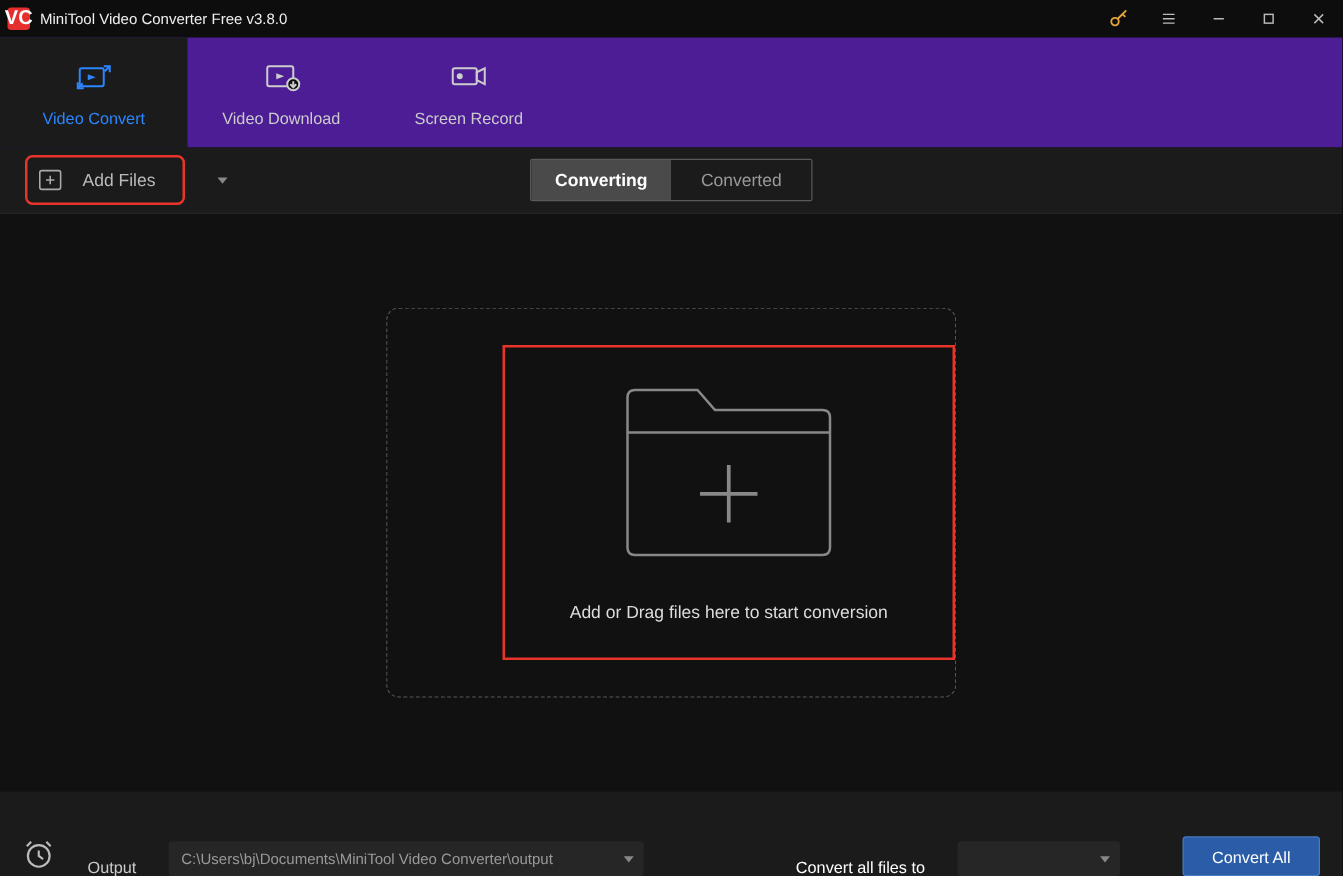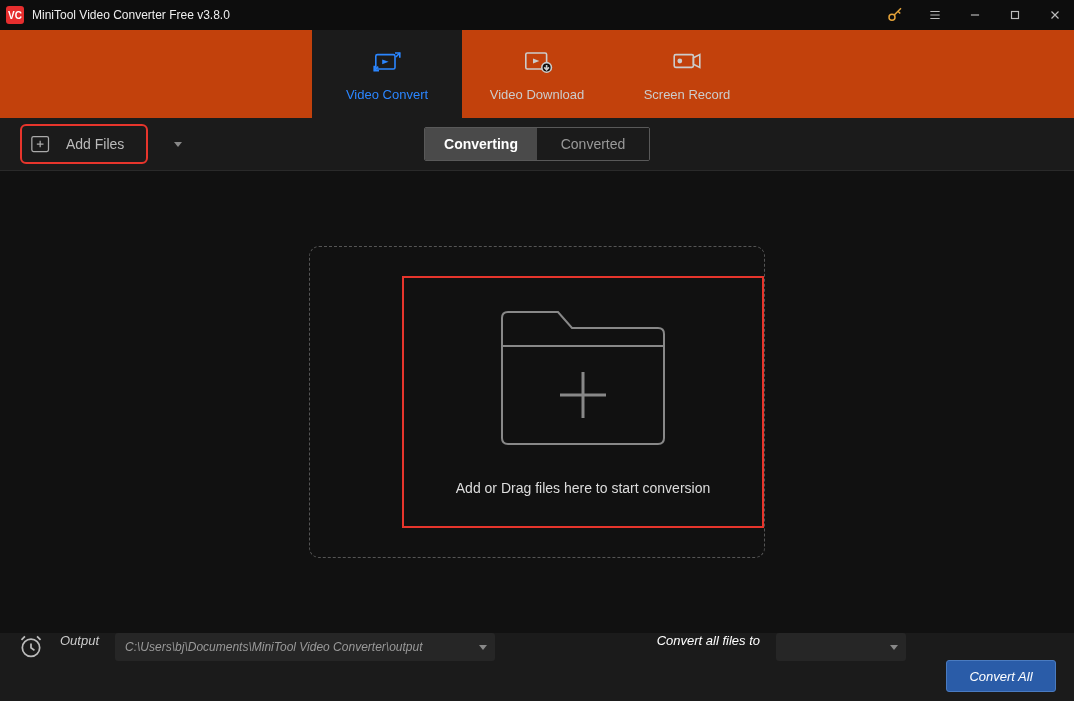--- a/index.html
+++ b/index.html
@@ -1,29 +1,29 @@
 <!DOCTYPE html>
 <html><head>
 <meta charset="utf-8">
 <style>
   * { box-sizing: border-box; margin: 0; padding: 0; font-family: -apple-system, "Segoe UI", Arial, sans-serif; }
   body { width: 1074px; height: 701px; background: #0d0d0d; color: #ccc; overflow: hidden; }
 
   
   .titlebar { height: 30px; display: flex; align-items: center; padding: 0 10px 0 6px; }
-  .app-logo { width: 18px; height: 18px; background: #e62e2e; border-radius: 3px; display: flex; align-items: center; justify-content: center; color: #fff; font-size: 10px; font-weight: bold; }
+  .app-logo { width: 18px; height: 18px; background: #e62e2e; border-radius: 3px; display: flex; align-items: center; justify-content: center; color: #fff; font-size: 16px; font-weight: bold; }
   .app-title { font-size: 12px; color: #eee; margin-left: 8px; flex: 0 0 auto; }
   .titlebar-spacer { flex: 1; }
   .window-controls { display: flex; align-items: center; gap: 22px; }
   .win-btn { width: 18px; height: 18px; display: flex; align-items: center; justify-content: center; color: #bbb; cursor: pointer; }
   .win-btn svg { width: 14px; height: 14px; }
   .key-icon svg { width: 18px; height: 18px; }
 
   
-  .main-nav { height: 88px; display: flex; justify-content: center; align-items: stretch; background: #c2410c; }
+  .main-nav { height: 88px; display: flex; align-items: stretch; background: #4c1d95; }
   .nav-group { display: flex; }
   .nav-item { width: 150px; display: flex; flex-direction: column; align-items: center; justify-content: center; gap: 12px; cursor: pointer; color: #ccc; }
   .nav-item.active { background: #1b1b1b; color: #2b86ff; }
   .nav-item .nav-icon { height: 28px; display: flex; align-items: center; justify-content: center; }
   .nav-item .nav-icon svg { width: 32px; height: 26px; }
   .nav-label { font-size: 13px; }
 
   
   .toolbar { height: 52px; background: #1b1b1b; display: flex; align-items: center; padding: 0 28px; position: relative; }
   .add-files-btn { display: flex; align-items: center; gap: 14px; color: #bbb; font-size: 14px; padding: 10px 22px 10px 8px; cursor: pointer; border: 2px solid #e7352c; border-radius: 6px; position: absolute; left: 20px; top: 6px; height: 40px; }
@@ -34,21 +34,21 @@
   .seg-btn.active { background: #4a4a4a; color: #fff; font-weight: 600; }
 
   
   .content { position: relative; height: calc(701px - 30px - 88px - 52px - 68px); background: #111; border-top: 1px solid #2a2a2a; }
   .dropzone-outer { position: absolute; left: 50%; top: 50%; transform: translate(-50%, -50%); width: 456px; height: 312px; border: 1px dashed #555; border-radius: 10px; display: flex; align-items: center; justify-content: flex-end; }
   .dropzone-inner { width: 362px; height: 252px; border: 2px solid #e7352c; display: flex; flex-direction: column; align-items: center; justify-content: center; cursor: pointer; gap: 28px; }
   .folder-icon svg { width: 170px; height: 140px; }
   .drop-text { color: #ddd; font-size: 14px; }
 
   
-  .bottombar { height: 68px; background: #1b1b1b; display: flex; align-items: flex-start; padding: 0 18px; gap: 16px; font-style: italic; }
+  .bottombar { height: 68px; background: #1b1b1b; display: flex; align-items: flex-end; padding: 0 18px; gap: 26px; }
   .clock-icon svg { width: 26px; height: 26px; }
   .output-label { font-size: 13px; color: #ccc; }
   .output-path { width: 380px; height: 28px; background: #262626; border-radius: 3px; display: flex; align-items: center; justify-content: space-between; padding: 0 8px 0 10px; font-size: 12px; color: #999; cursor: pointer; }
   .bottom-spacer { flex: 1; }
   .convert-to-label { font-size: 13px; color: #ffffff; }
   .convert-to-select { width: 130px; height: 28px; background: #262626; border-radius: 3px; display: flex; align-items: center; justify-content: flex-end; padding: 0 8px; cursor: pointer; }
   .convert-all-btn { width: 110px; height: 32px; background: #2a5ca8; border: 1px solid #4a7bc0; color: #fff; font-size: 13px; border-radius: 3px; display: flex; align-items: center; justify-content: center; cursor: pointer; margin-left: 24px; margin-top: 27px; }
   .caret-down { width: 0; height: 0; border-left: 4px solid transparent; border-right: 4px solid transparent; border-top: 5px solid #888; }
 </style>
 </head>

